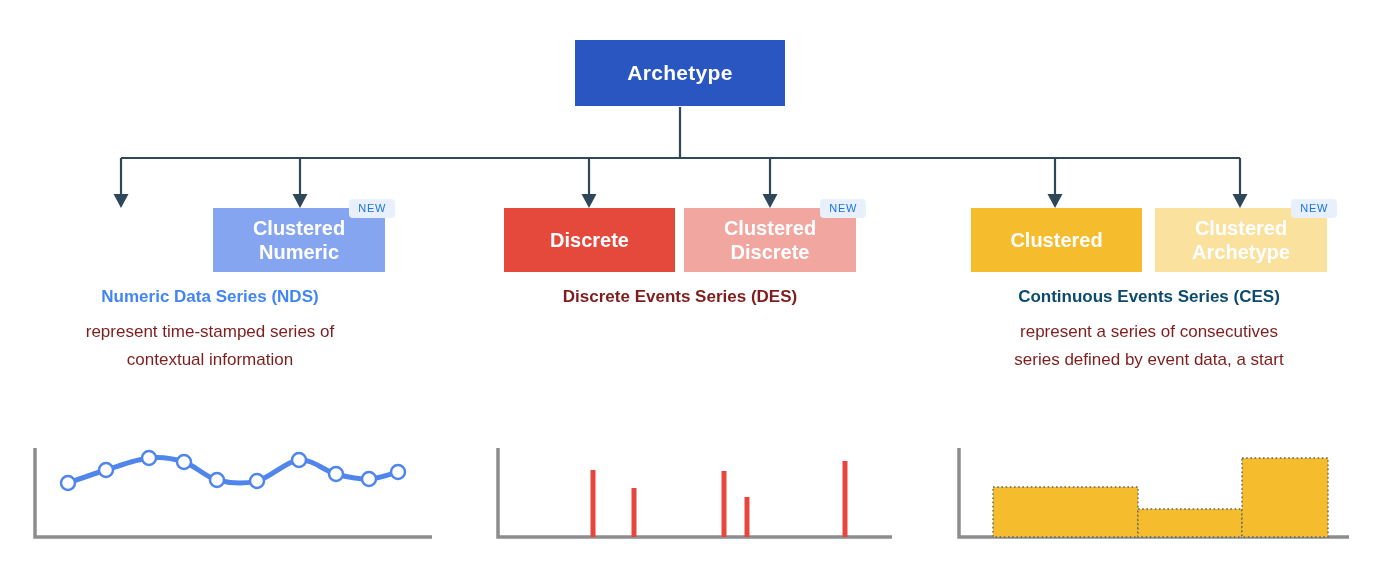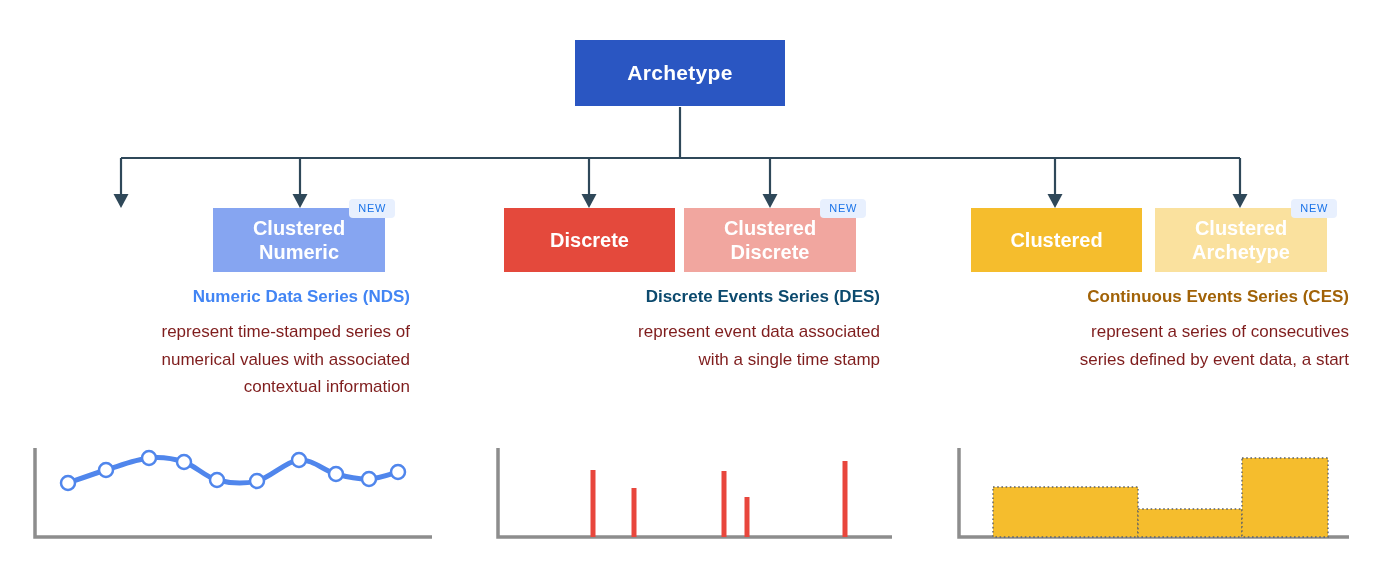--- a/index.html
+++ b/index.html
@@ -13,21 +13,21 @@
     position:absolute;display:flex;align-items:center;justify-content:center;
     color:#ffffff;font-weight:700;text-align:center;line-height:1.22;
   }
   .node.root{left:575px;top:40px;width:210px;height:66px;font-size:21px;letter-spacing:0.3px;}
   .node.child{top:208px;height:64px;font-size:20px;}
   .badge{
     position:absolute;top:-9px;right:-10px;
     padding:3px 9px;border-radius:4px;
     font-size:11px;font-weight:400;letter-spacing:0.7px;line-height:13px;
   }
-  .desc{position:absolute;top:287px;width:400px;text-align:right;}
+  .desc{position:absolute;top:287px;width:400px;text-align:center;}
   .desc-h{font-size:17px;font-weight:700;margin-bottom:11px;}
   .desc-line{font-size:17px;color:#7f1d1d;line-height:27.5px;}
   .mini{position:absolute;top:442px;width:410px;height:100px;}
 </style>
 </head>
 <body>
 
 <div class="canvas">
 
   <svg class="connectors" width="1391" height="580" viewBox="0 0 1391 580">
@@ -52,21 +52,20 @@
   </div>
 
   <div class="node child" style="left: 213px; width: 172px; background: rgb(134, 165, 241);">
     <span>Clustered Numeric</span>
     <span class="badge" style="background: rgb(232, 240, 254); color: rgb(26, 115, 232);">NEW</span>
   </div>
   <div class="desc" style="left:10px">
     <div class="desc-h" style="color: rgb(66, 133, 244);">Numeric Data Series (NDS)</div>
     <div>
         <div class="desc-line">represent time-stamped series of</div>
-        <div class="desc-line">numerical values with associated</div>
         <div class="desc-line">contextual information</div>
       </div>
   </div>
   <svg class="mini" style="left:28px" viewBox="0 0 410 100">
       <path d="M7,6 L7,95 L404,95" fill="none" stroke="#8D8D8D" stroke-width="3.5"></path>
       <path d="M40,41C46.333333333333336,38.833333333333336,64.5,32.166666666666664,78,28C91.5,23.833333333333332,108,17.333333333333332,121,16C134,14.666666666666666,144.66666666666666,16.333333333333332,156,20C167.33333333333334,23.666666666666668,176.83333333333334,34.833333333333336,189,38C201.16666666666666,41.166666666666664,215.33333333333334,42.333333333333336,229,39C242.66666666666666,35.666666666666664,257.8333333333333,19.166666666666668,271,18C284.1666666666667,16.833333333333332,296.3333333333333,28.833333333333332,308,32C319.6666666666667,35.166666666666664,330.6666666666667,37.333333333333336,341,37C351.3333333333333,36.666666666666664,365.1666666666667,31.166666666666668,370,30" fill="none" stroke="#5086EC" stroke-width="5" stroke-linecap="round"></path>
       <circle cx="40" cy="41" r="7" fill="#ffffff" stroke="#5086EC" stroke-width="2.5"></circle>
       <circle cx="78" cy="28" r="7" fill="#ffffff" stroke="#5086EC" stroke-width="2.5"></circle>
       <circle cx="121" cy="16" r="7" fill="#ffffff" stroke="#5086EC" stroke-width="2.5"></circle>
       <circle cx="156" cy="20" r="7" fill="#ffffff" stroke="#5086EC" stroke-width="2.5"></circle>
@@ -79,44 +78,40 @@
     </svg>
 
   <div class="node child" style="left: 504px; width: 171px; background: rgb(228, 73, 60); justify-content: center;">
     <span>Discrete</span>
   </div>
   <div class="node child" style="left: 684px; width: 172px; background: rgb(241, 166, 159);">
     <span>Clustered Discrete</span>
     <span class="badge" style="background: rgb(232, 240, 254); color: rgb(26, 115, 232);">NEW</span>
   </div>
   <div class="desc" style="left:480px">
-    <div class="desc-h" style="color: #0c4a6e;">Discrete Events Series (DES)</div>
-    <div>
-        <div class="desc-line">represent event data associated</div>
-        <div class="desc-line">with a single time stamp</div>
-      </div>
+    <div class="desc-h" style="color: #7f1d1d;">Discrete Events Series (DES)</div>
   </div>
   <svg class="mini" style="left:490px" viewBox="0 0 410 100">
       <path d="M8,6 L8,95 L402,95" fill="none" stroke="#8D8D8D" stroke-width="3.5"></path>
       <rect x="100.5" y="28" width="5" height="67" fill="#E8463C"></rect>
       <rect x="141.5" y="46" width="5" height="49" fill="#E8463C"></rect>
       <rect x="231.5" y="29" width="5" height="66" fill="#E8463C"></rect>
       <rect x="254.5" y="55" width="5" height="40" fill="#E8463C"></rect>
       <rect x="352.5" y="19" width="5" height="76" fill="#E8463C"></rect>
     </svg>
 
   <div class="node child" style="left: 971px; width: 171px; background: rgb(245, 189, 45);">
     <span>Clustered</span>
   </div>
   <div class="node child" style="left: 1155px; width: 172px; background: rgb(250, 225, 158);">
     <span>Clustered Archetype</span>
     <span class="badge" style="background: rgb(232, 240, 254); color: rgb(26, 115, 232);">NEW</span>
   </div>
   <div class="desc" style="left:949px">
-    <div class="desc-h" style="color: #a16207;">Continuous Events Series (CES)</div>
+    <div class="desc-h" style="color: #0c4a6e;">Continuous Events Series (CES)</div>
     <div>
         <div class="desc-line">represent a series of consecutives</div>
         <div class="desc-line">series defined by event data, a start</div>
       </div>
   </div>
   <svg class="mini" style="left:950px" viewBox="0 0 410 100">
       <path d="M9,6 L9,95 L399,95" fill="none" stroke="#8D8D8D" stroke-width="3.5"></path>
       <rect x="43" y="45" width="145" height="50" fill="#F5BD2D" stroke="#5F6368" stroke-width="1.4" stroke-dasharray="1.6 2.6"></rect>
       <rect x="188" y="67" width="104" height="28" fill="#F5BD2D" stroke="#5F6368" stroke-width="1.4" stroke-dasharray="1.6 2.6"></rect>
       <rect x="292" y="16" width="86" height="79" fill="#F5BD2D" stroke="#5F6368" stroke-width="1.4" stroke-dasharray="1.6 2.6"></rect>

